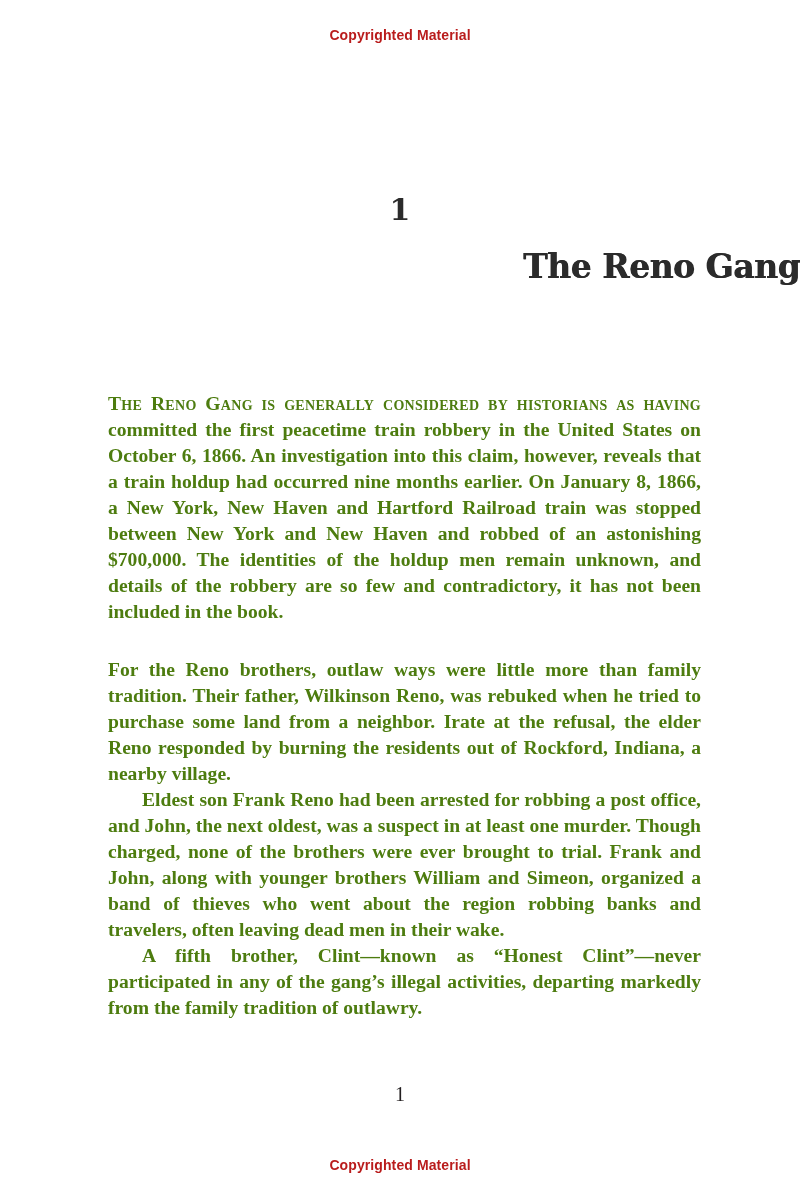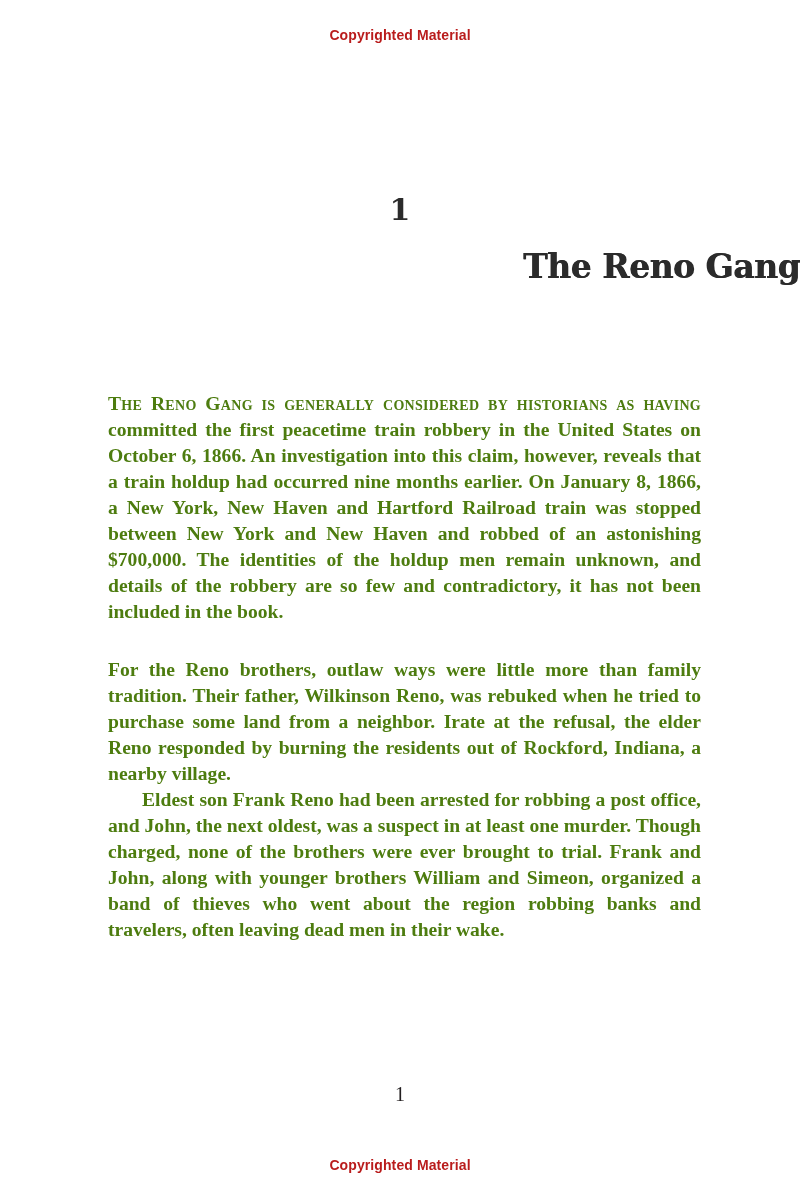--- a/index.html
+++ b/index.html
@@ -97,17 +97,18 @@
 <div class="chapter-number">1</div>
 <h1 class="chapter-title" style="margin:0;">The Reno Gang</h1>
 
 <div class="body-text p1">
   <p class="last-line-left"><span class="smallcaps">The Reno Gang is generally considered by historians as having</span><span> committed the first peacetime train robbery in the United States on October 6, 1866. An investigation into this claim, however, reveals that a train holdup had occurred nine months earlier. On January 8, 1866, a New York, New Haven and Hartford Railroad train was stopped between New York and New Haven and robbed of an astonishing $700,000. The identities of the holdup men remain unknown, and details of the robbery are so few and contradictory, it has not been included in the book.</span></p>
 </div>
 
 <div class="body-text p2">
   <p class="last-line-left">For the Reno brothers, outlaw ways were little more than family tradition. Their father, Wilkinson Reno, was rebuked when he tried to purchase some land from a neighbor. Irate at the refusal, the elder Reno responded by burning the residents out of Rockford, Indiana, a nearby village.</p>
   <p class="indent last-line-left">Eldest son Frank Reno had been arrested for robbing a post office, and John, the next oldest, was a suspect in at least one murder. Though charged, none of the brothers were ever brought to trial. Frank and John, along with younger brothers William and Simeon, organized a band of thieves who went about the region robbing banks and travelers, often leaving dead men in their wake.</p>
+  <p class="indent last-line-left" style="hyphens: manual;">A fifth brother, Clint—known as “Honest Clint”—never participated in any of the gang’s illegal activities, departing markedly from the family tradition of outlawry.</p>
 </div>
 
 <div class="page-number">1</div>
 
 <div class="watermark bottom">Copyrighted Material</div>
 
 </body></html>

